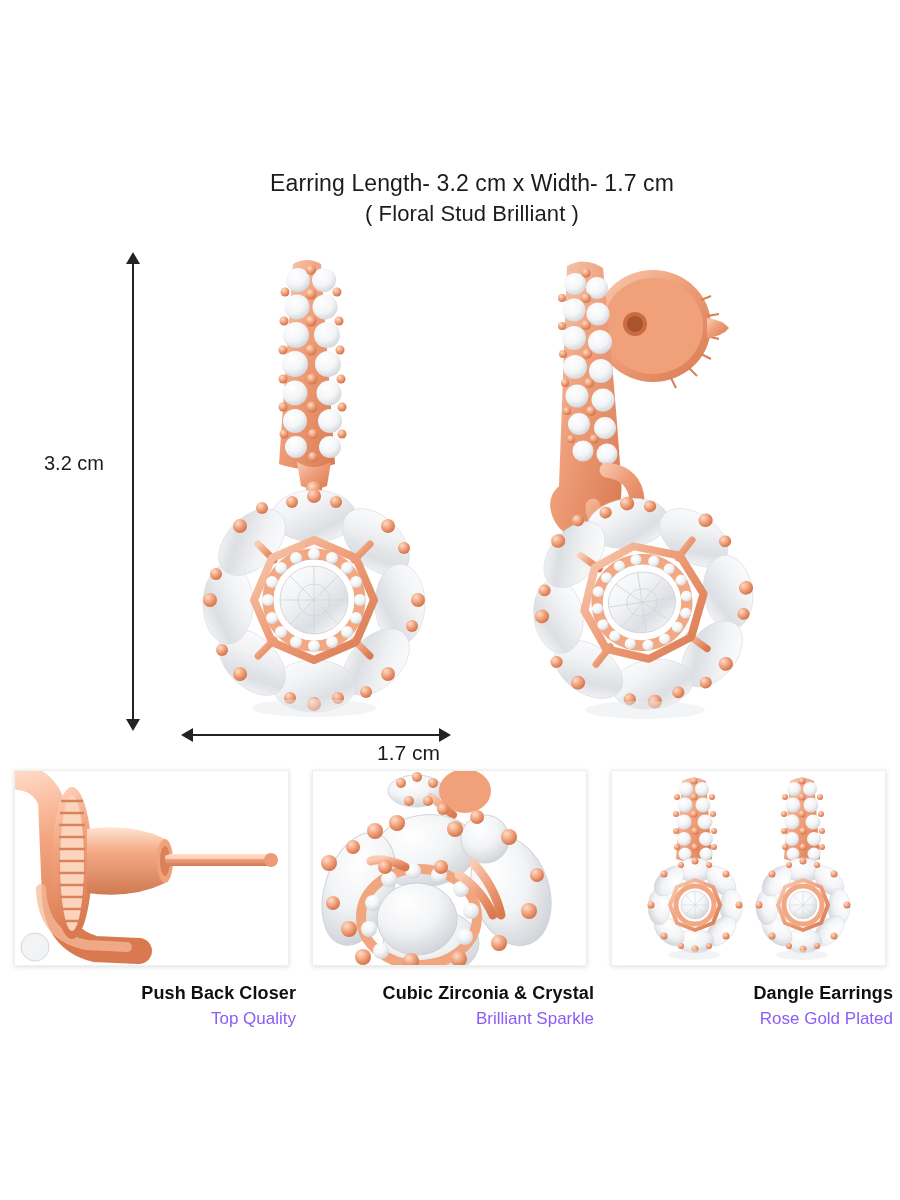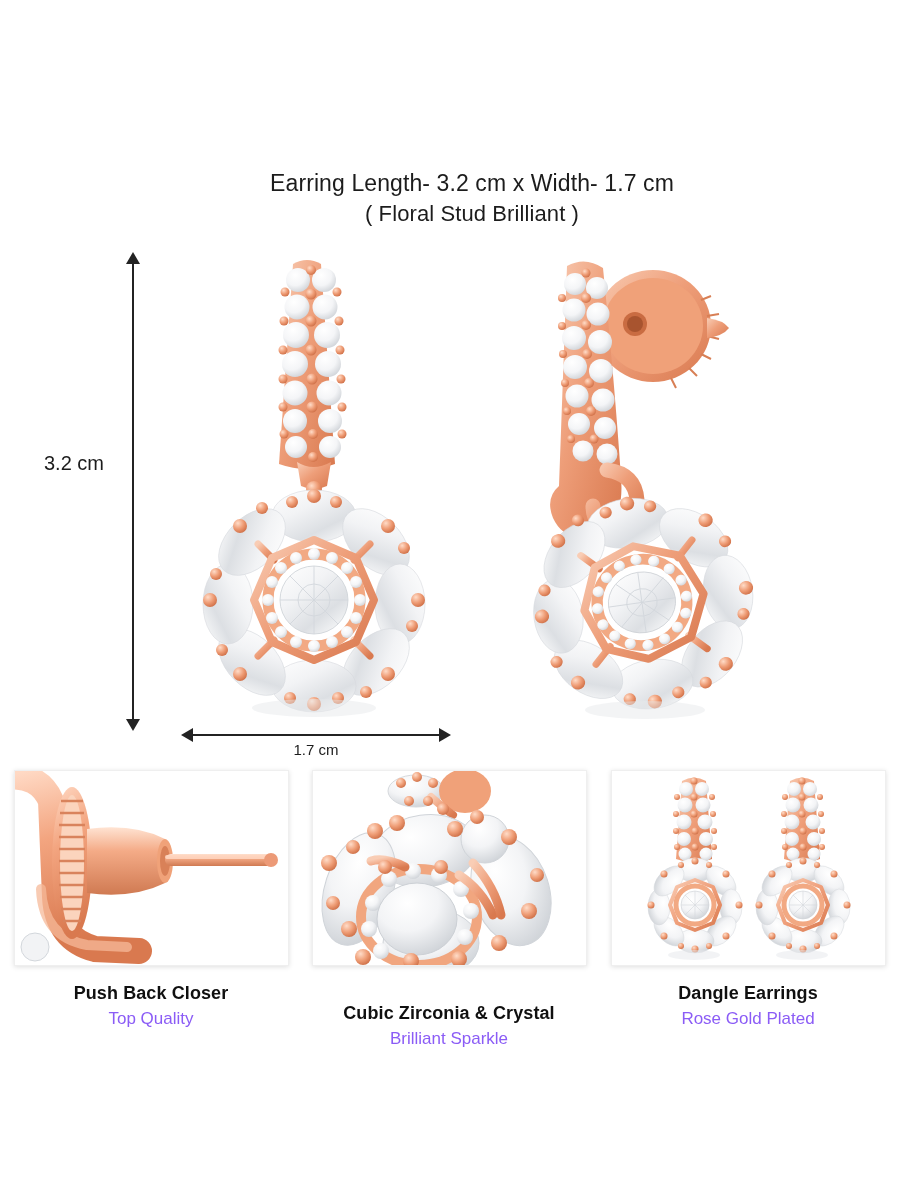--- a/index.html
+++ b/index.html
@@ -85,22 +85,22 @@
     border-bottom: 7px solid transparent;
   }
   .h-arrow::before { left: -11px; border-right: 12px solid #232323; }
   .h-arrow::after  { right: -11px; border-left: 12px solid #232323; }
 
   .h-label {
     position: absolute;
     left: 192px;
     top: 741px;
     width: 248px;
-    text-align: center;
-    font-size: 15px;
+    text-align: right;
+    font-size: 21px;
     color: #1c1c1c;
   }
 
   
   .earring-left  { position: absolute; left: 185px; top: 240px; }
   .earring-right { position: absolute; left: 495px; top: 240px; }
 
   
   .panels {
     position: absolute;
@@ -130,24 +130,24 @@
     position: absolute;
     top: 980px;
     left: 0;
     width: 900px;
     height: 70px;
   }
   .caption {
     position: absolute;
     top: 0;
     width: 290px;
-    text-align: center;
+    text-align: right;
   }
   .caption.c1 { left: 6px; }
-  .caption.c2 { left: 304px; margin-top: 20px; }
+  .caption.c2 { left: 304px; }
   .caption.c3 { left: 603px; }
   .cap-title {
     font-size: 18px;
     font-weight: bold;
     color: #101010;
     line-height: 26px;
     letter-spacing: 0.1px;
   }
   .cap-sub {
     font-size: 17px;

